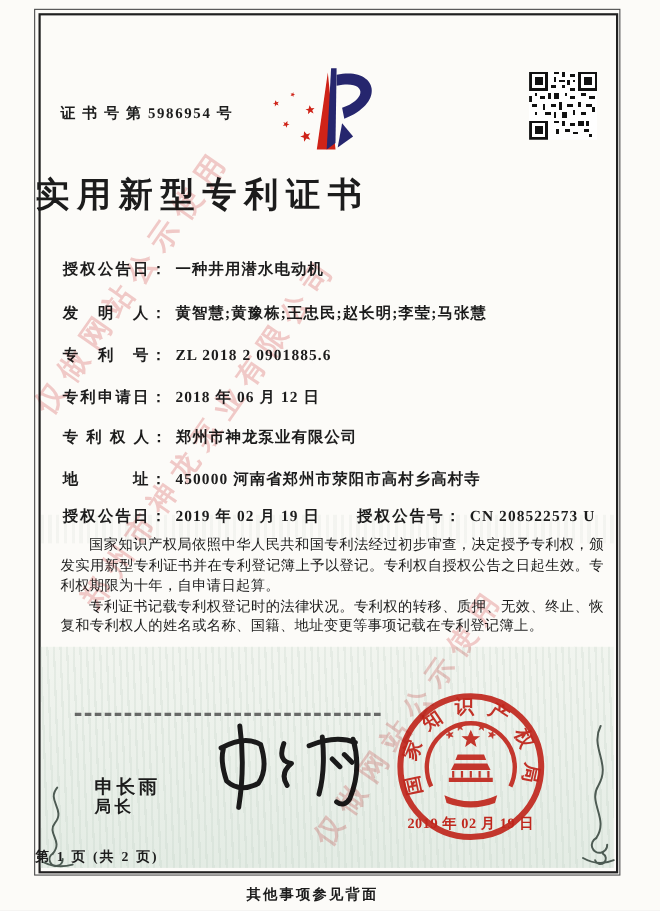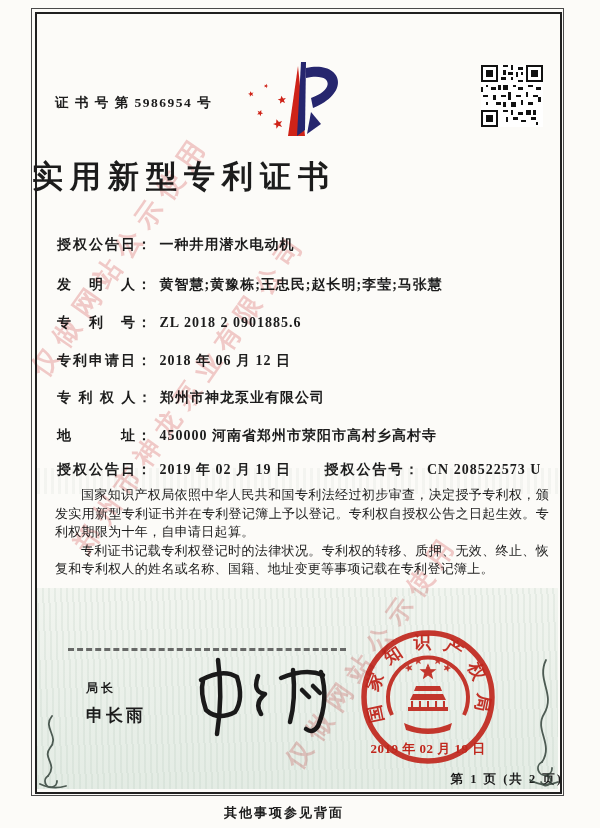--- a/index.html
+++ b/index.html
@@ -32,27 +32,27 @@
   .logo{position:absolute;left:237px;top:58px;width:128px;height:92px;}
   .title{position:absolute;left:32px;top:156px;width:531px;text-align:left;
     font-size:31px;font-weight:bold;letter-spacing:7px;}
   .row{position:absolute;left:57px;font-size:14px;font-weight:600;white-space:nowrap;}
   .row .lbl{letter-spacing:2px;}
   .row .val{letter-spacing:1px;margin-left:3px;margin-top:40px;}
   .row .pair2{margin-left:30px;}
   .paras{position:absolute;left:55px;top:486px;width:494px;}
   .paras p{margin:0;text-indent:2em;font-size:13px;line-height:18.5px;
     letter-spacing:.3px;text-align:justify;font-weight:500;}
-  .sig-title{position:absolute;left:86px;top:680px;font-size:12px;font-weight:bold;letter-spacing:3px;font-family:Liberation Mono, monospace;}
+  .sig-title{position:absolute;left:86px;top:724px;font-size:15px;font-weight:bold;letter-spacing:3px;font-family:Liberation Mono, monospace;}
   .sig-name{position:absolute;left:86px;top:704px;font-size:17px;font-weight:bold;letter-spacing:3px;}
   .signature{position:absolute;left:185px;top:650px;width:150px;height:98px;z-index:4;}
   .seal{position:absolute;left:352px;top:623px;width:152px;height:152px;z-index:5;}
   .seal-date{position:absolute;left:352px;top:740px;width:152px;z-index:5;
     text-align:center;font-size:13px;font-weight:bold;letter-spacing:.5px;}
-  .page-no{position:absolute;left:32px;top:771px;width:531px;text-align:right;
+  .page-no{position:absolute;left:32px;top:771px;width:531px;text-align:left;
     font-size:12.5px;font-weight:600;letter-spacing:2px;}
   .back-note{position:absolute;left:0;top:804px;width:568px;text-align:center;
     font-size:13px;font-weight:bold;letter-spacing:2px;}
   .flourish{position:absolute;z-index:2;opacity:.85;}
   .fl-bl{left:36px;top:714px;width:34px;height:76px;}
   .fl-br{left:524px;top:658px;width:36px;height:132px;}
 </style>
 </head>
 <body>
 

